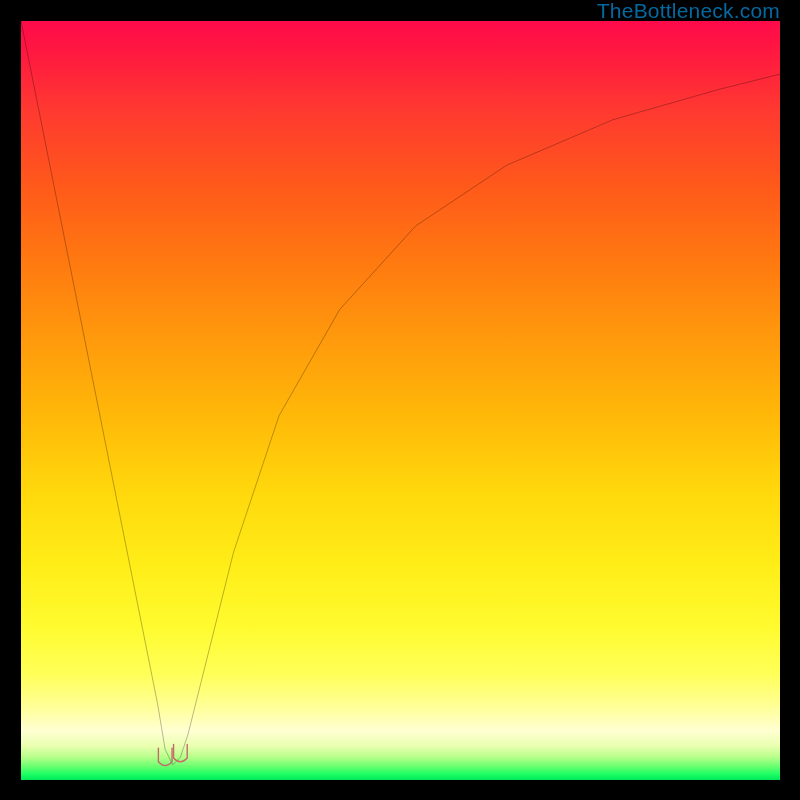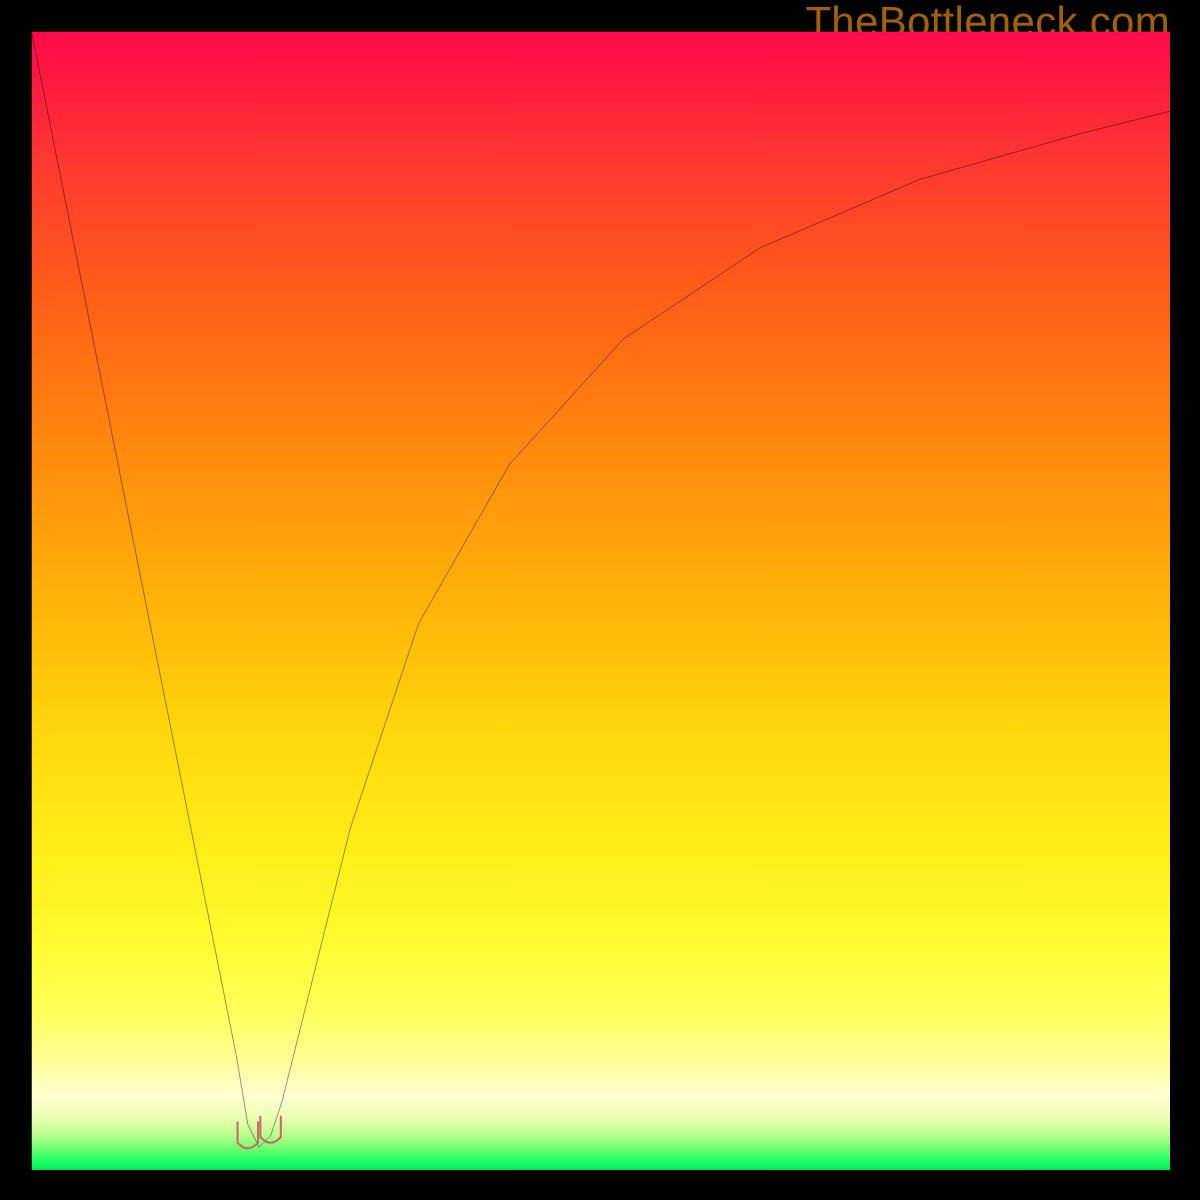--- a/index.html
+++ b/index.html
@@ -51,22 +51,22 @@
     );
   }
   .curve-svg {
     position: absolute;
     inset: 0;
   }
   .watermark {
     position: absolute;
     top: -1px;
     right: 20px;
-    color: #a16207;
-    font-size: 28px;
+    color: #0369a1;
+    font-size: 21px;
     font-weight: 400;
     letter-spacing: 0.2px;
     user-select: none;
   }
 </style>
 </head>
 <body>
 
 <div class="frame">
 

